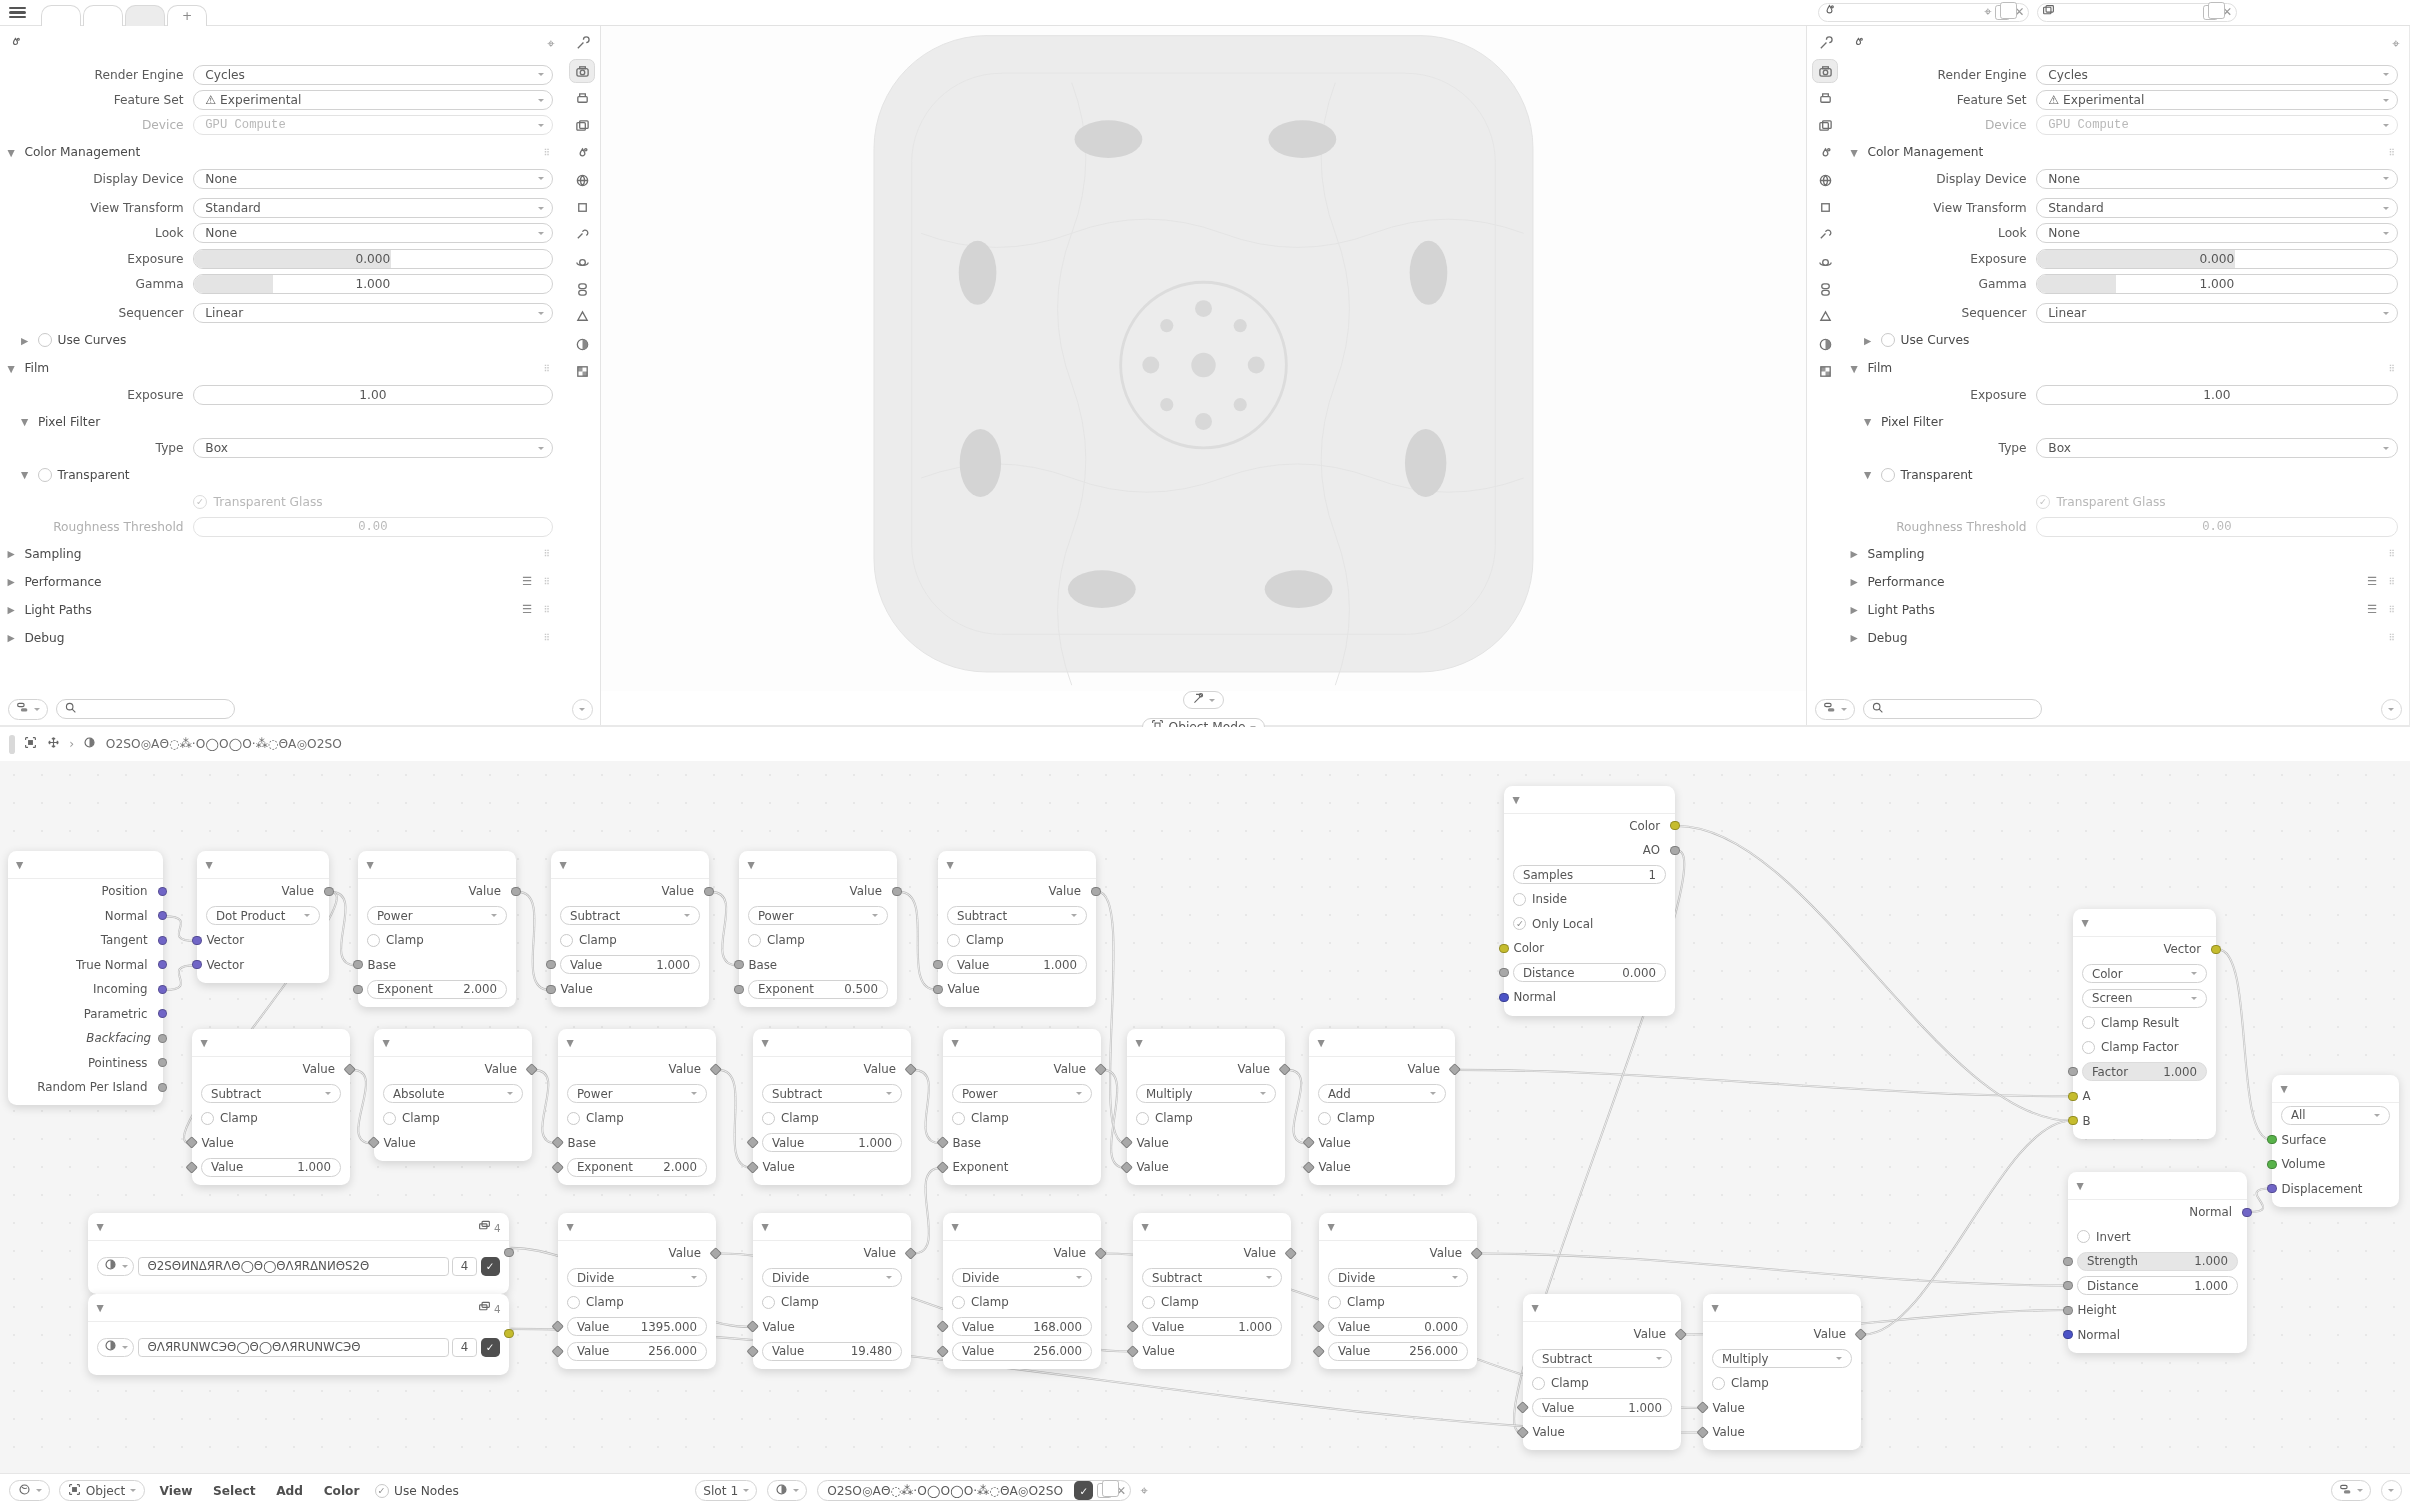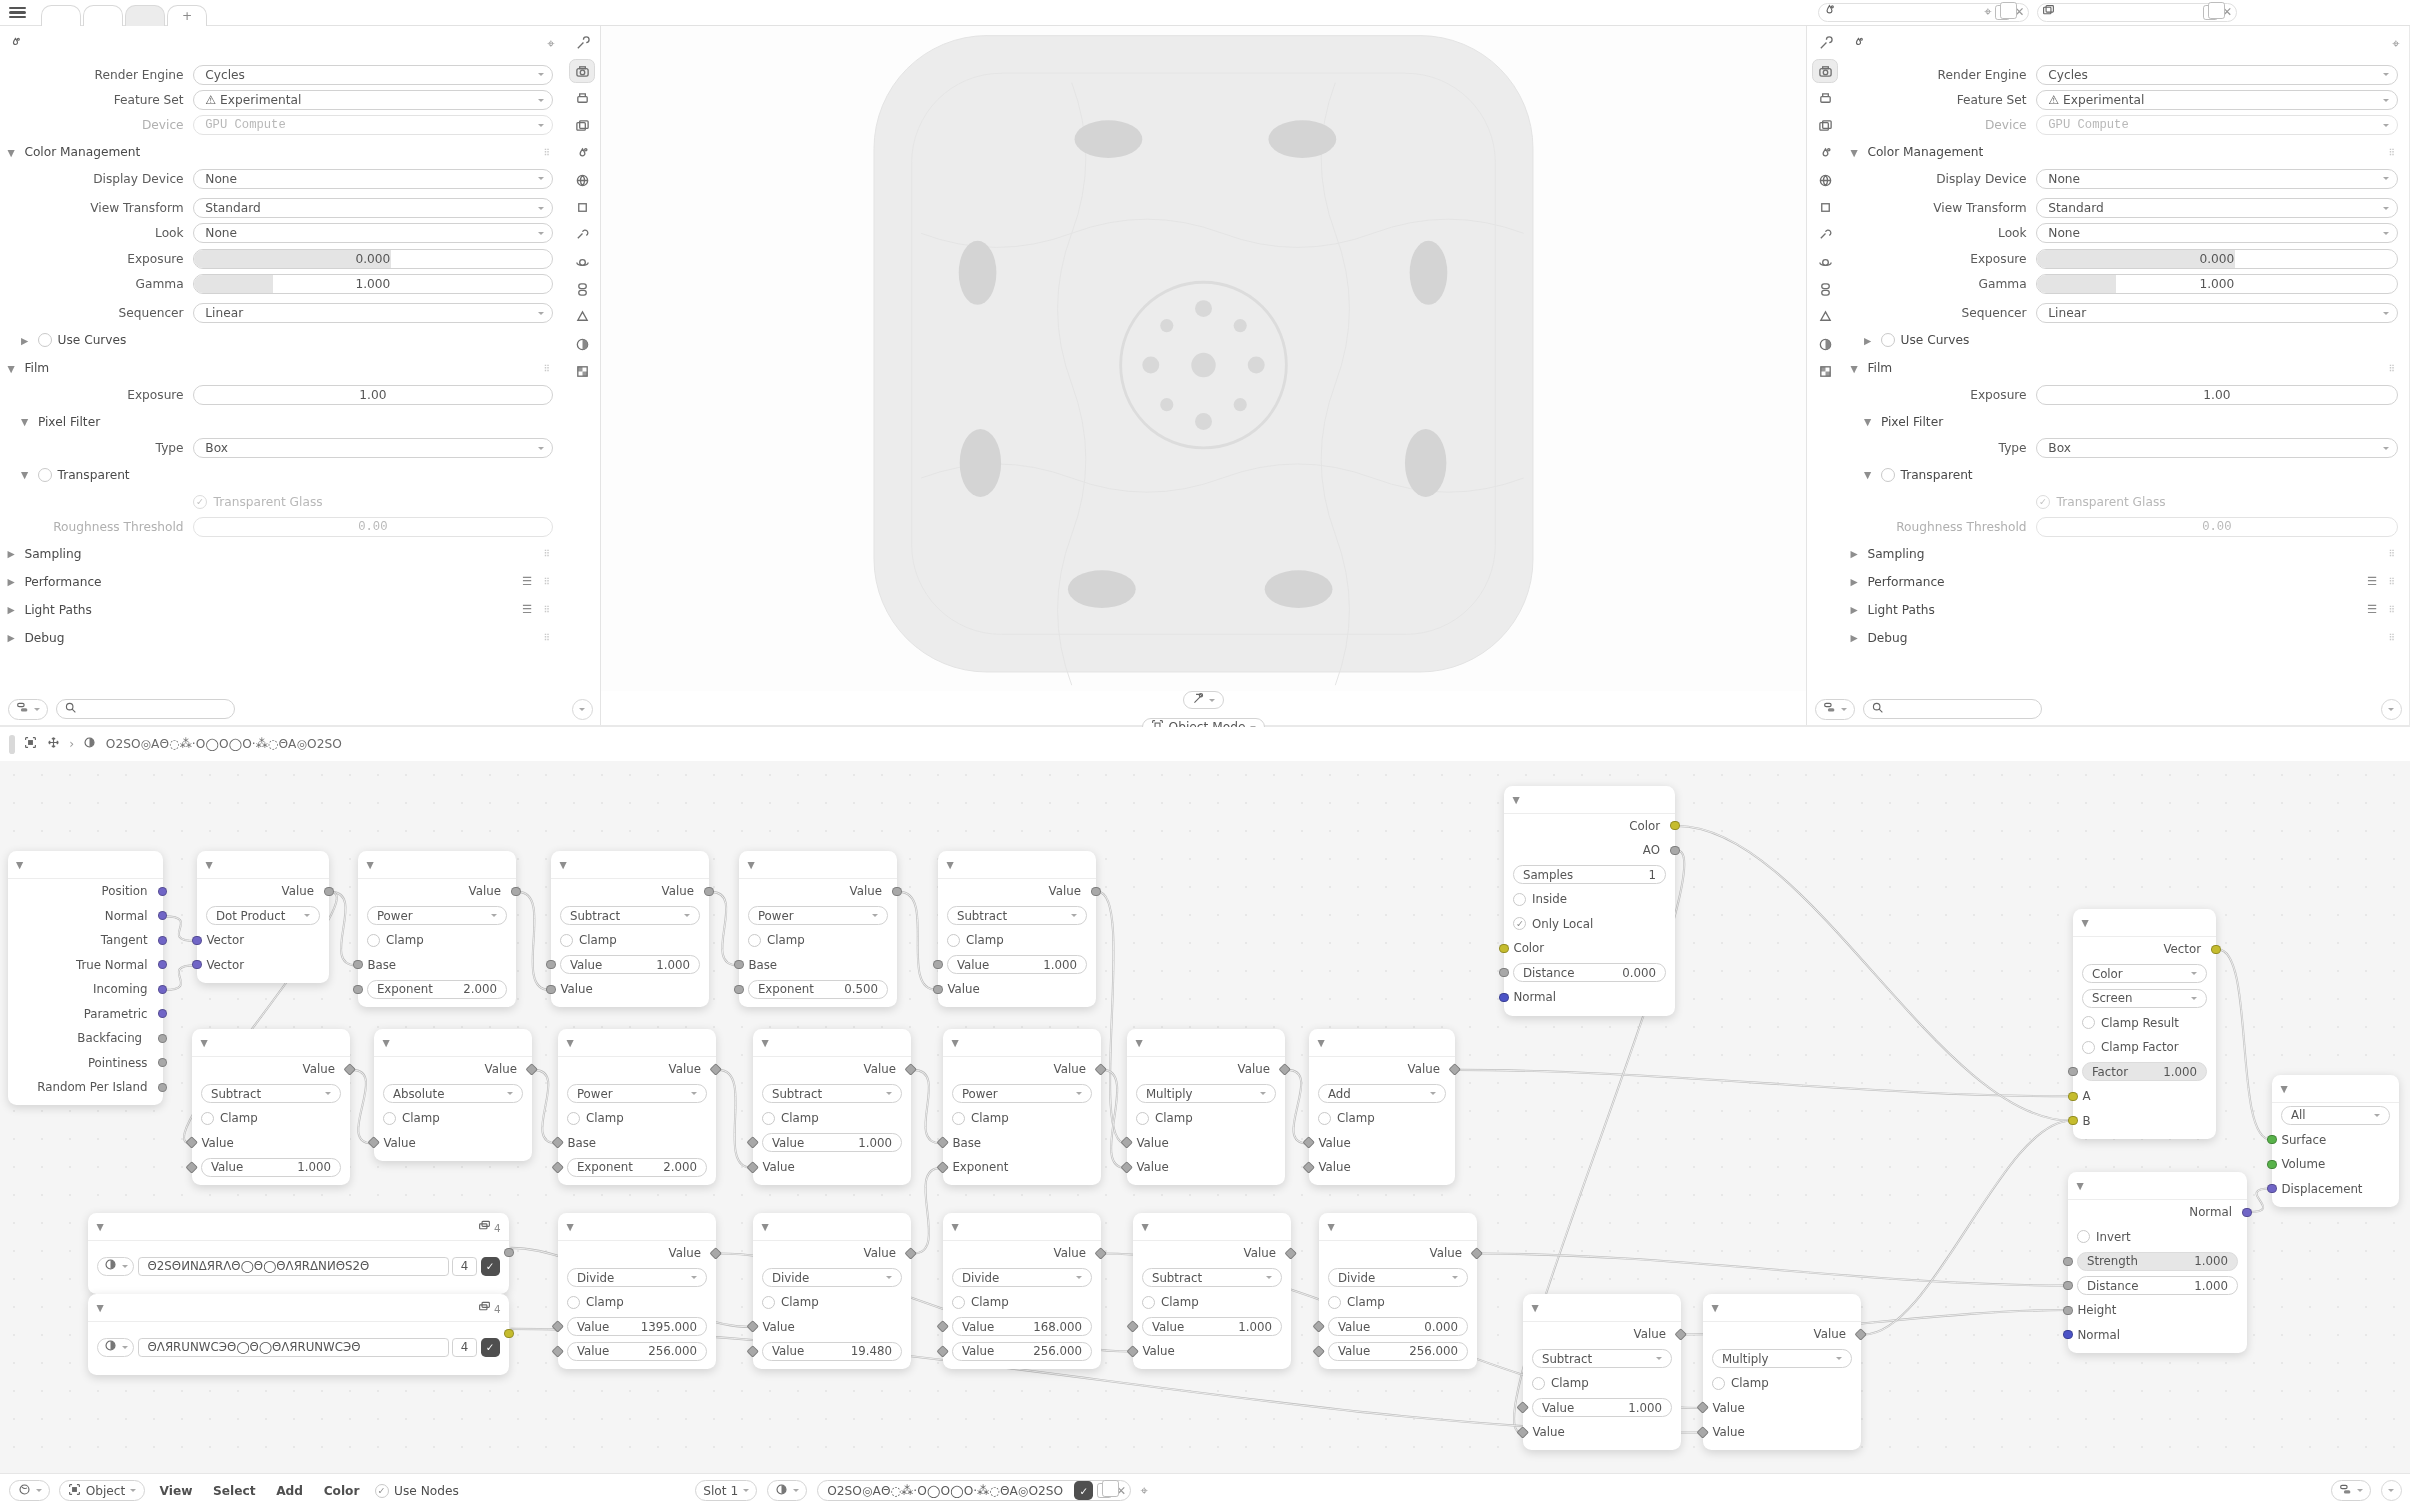--- a/index.html
+++ b/index.html
@@ -877,21 +877,21 @@
             </div>
             <div class="nrow out">
               <span style="margin-right: 5.6px;">Incoming</span>
               <span class="sock outp" style="background: rgb(112, 101, 198);"></span>
             </div>
             <div class="nrow out">
               <span style="margin-right: 5.6px;">Parametric</span>
               <span class="sock outp" style="background: rgb(112, 101, 198);"></span>
             </div>
             <div class="nrow out">
-              <span style="margin-right: 11px;">Backfacing</span>
+              <span style="margin-right: 2px; font-style: italic;">Backfacing</span>
               <span class="sock outp" style="background: rgb(168, 168, 168);"></span>
             </div>
             <div class="nrow out">
               <span style="margin-right: 5.6px;">Pointiness</span>
               <span class="sock outp" style="background: rgb(168, 168, 168);"></span>
             </div>
             <div class="nrow out">
               <span style="margin-right: 5.6px;">Random Per Island</span>
               <span class="sock outp" style="background: rgb(168, 168, 168);"></span>
             </div>

